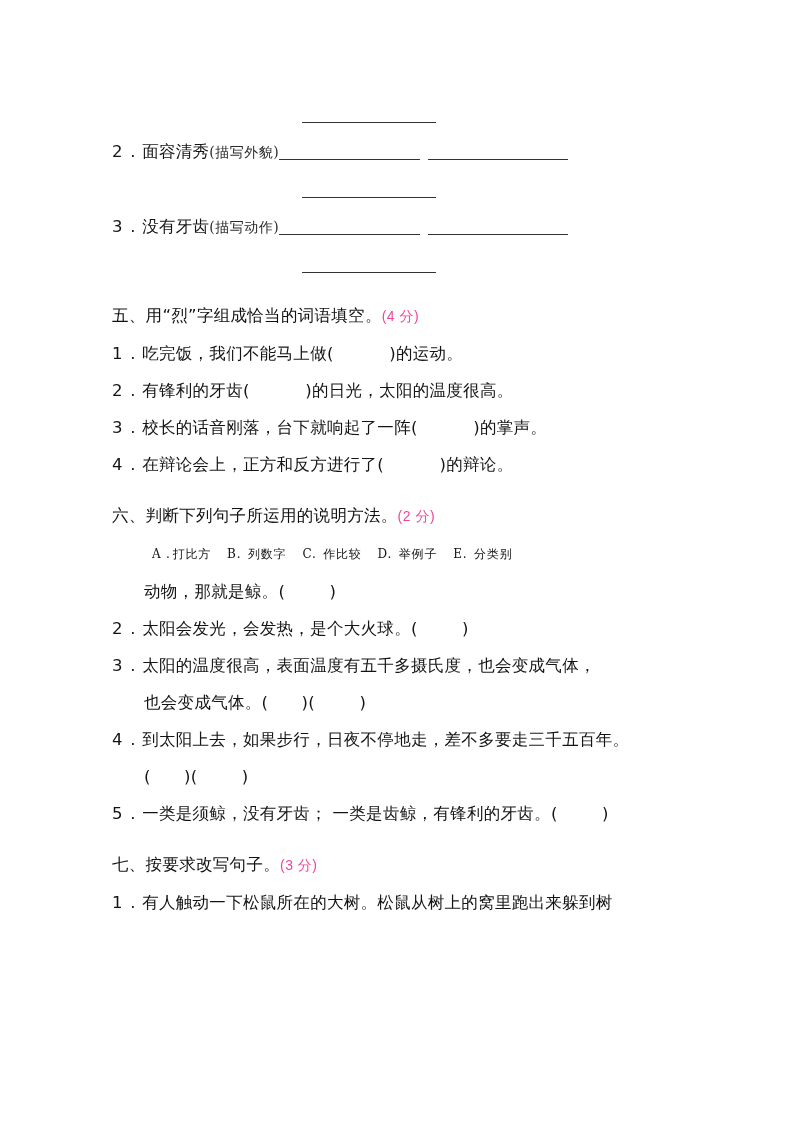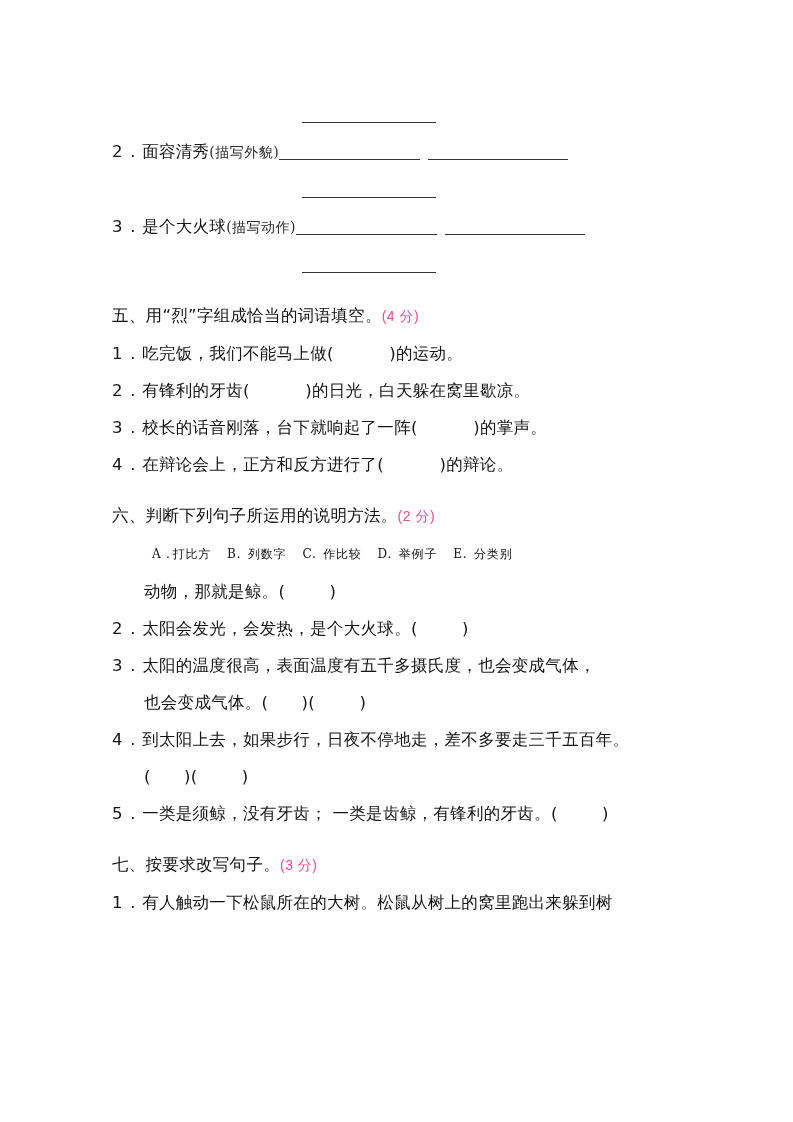--- a/index.html
+++ b/index.html
@@ -127,39 +127,39 @@
       <span class="num">2 .</span>
       <span>面容清秀</span><span class="annot">(描写外貌)</span><span class="rule r-mid"></span><span class="gap"></span><span class="rule r-mid2"></span>
     </div>
 
     <div class="rule-standalone">
       <span class="rule r-short"></span>
     </div>
 
     <div class="line rule-row">
       <span class="num">3 .</span>
-      <span>是个大火球</span><span class="annot">(描写动作)</span><span class="rule r-mid"></span><span class="gap"></span><span class="rule r-mid2"></span>
+      <span>没有牙齿</span><span class="annot">(描写动作)</span><span class="rule r-mid"></span><span class="gap"></span><span class="rule r-mid2"></span>
     </div>
 
     <div class="rule-standalone">
       <span class="rule r-short"></span>
     </div>
 
     <div class="sec-head">
       <span>五、用“烈”字组成恰当的词语填空。</span><span class="score">(4 分)</span>
     </div>
 
     <div class="line">
       <span class="num">1 .</span>
       <span>吃完饭，我们不能马上做(</span><span class="paren-blank">          </span><span>)的运动。</span>
     </div>
 
     <div class="line">
       <span class="num">2 .</span>
-      <span>有锋利的牙齿(</span><span class="paren-blank">          </span><span>)的日光，白天躲在窝里歇凉。</span>
+      <span>有锋利的牙齿(</span><span class="paren-blank">          </span><span>)的日光，太阳的温度很高。</span>
     </div>
 
     <div class="line">
       <span class="num">3 .</span>
       <span>校长的话音刚落，台下就响起了一阵(</span><span class="paren-blank">          </span><span>)的掌声。</span>
     </div>
 
     <div class="line">
       <span class="num">4 .</span>
       <span>在辩论会上，正方和反方进行了(</span><span class="paren-blank">          </span><span>)的辩论。</span>

